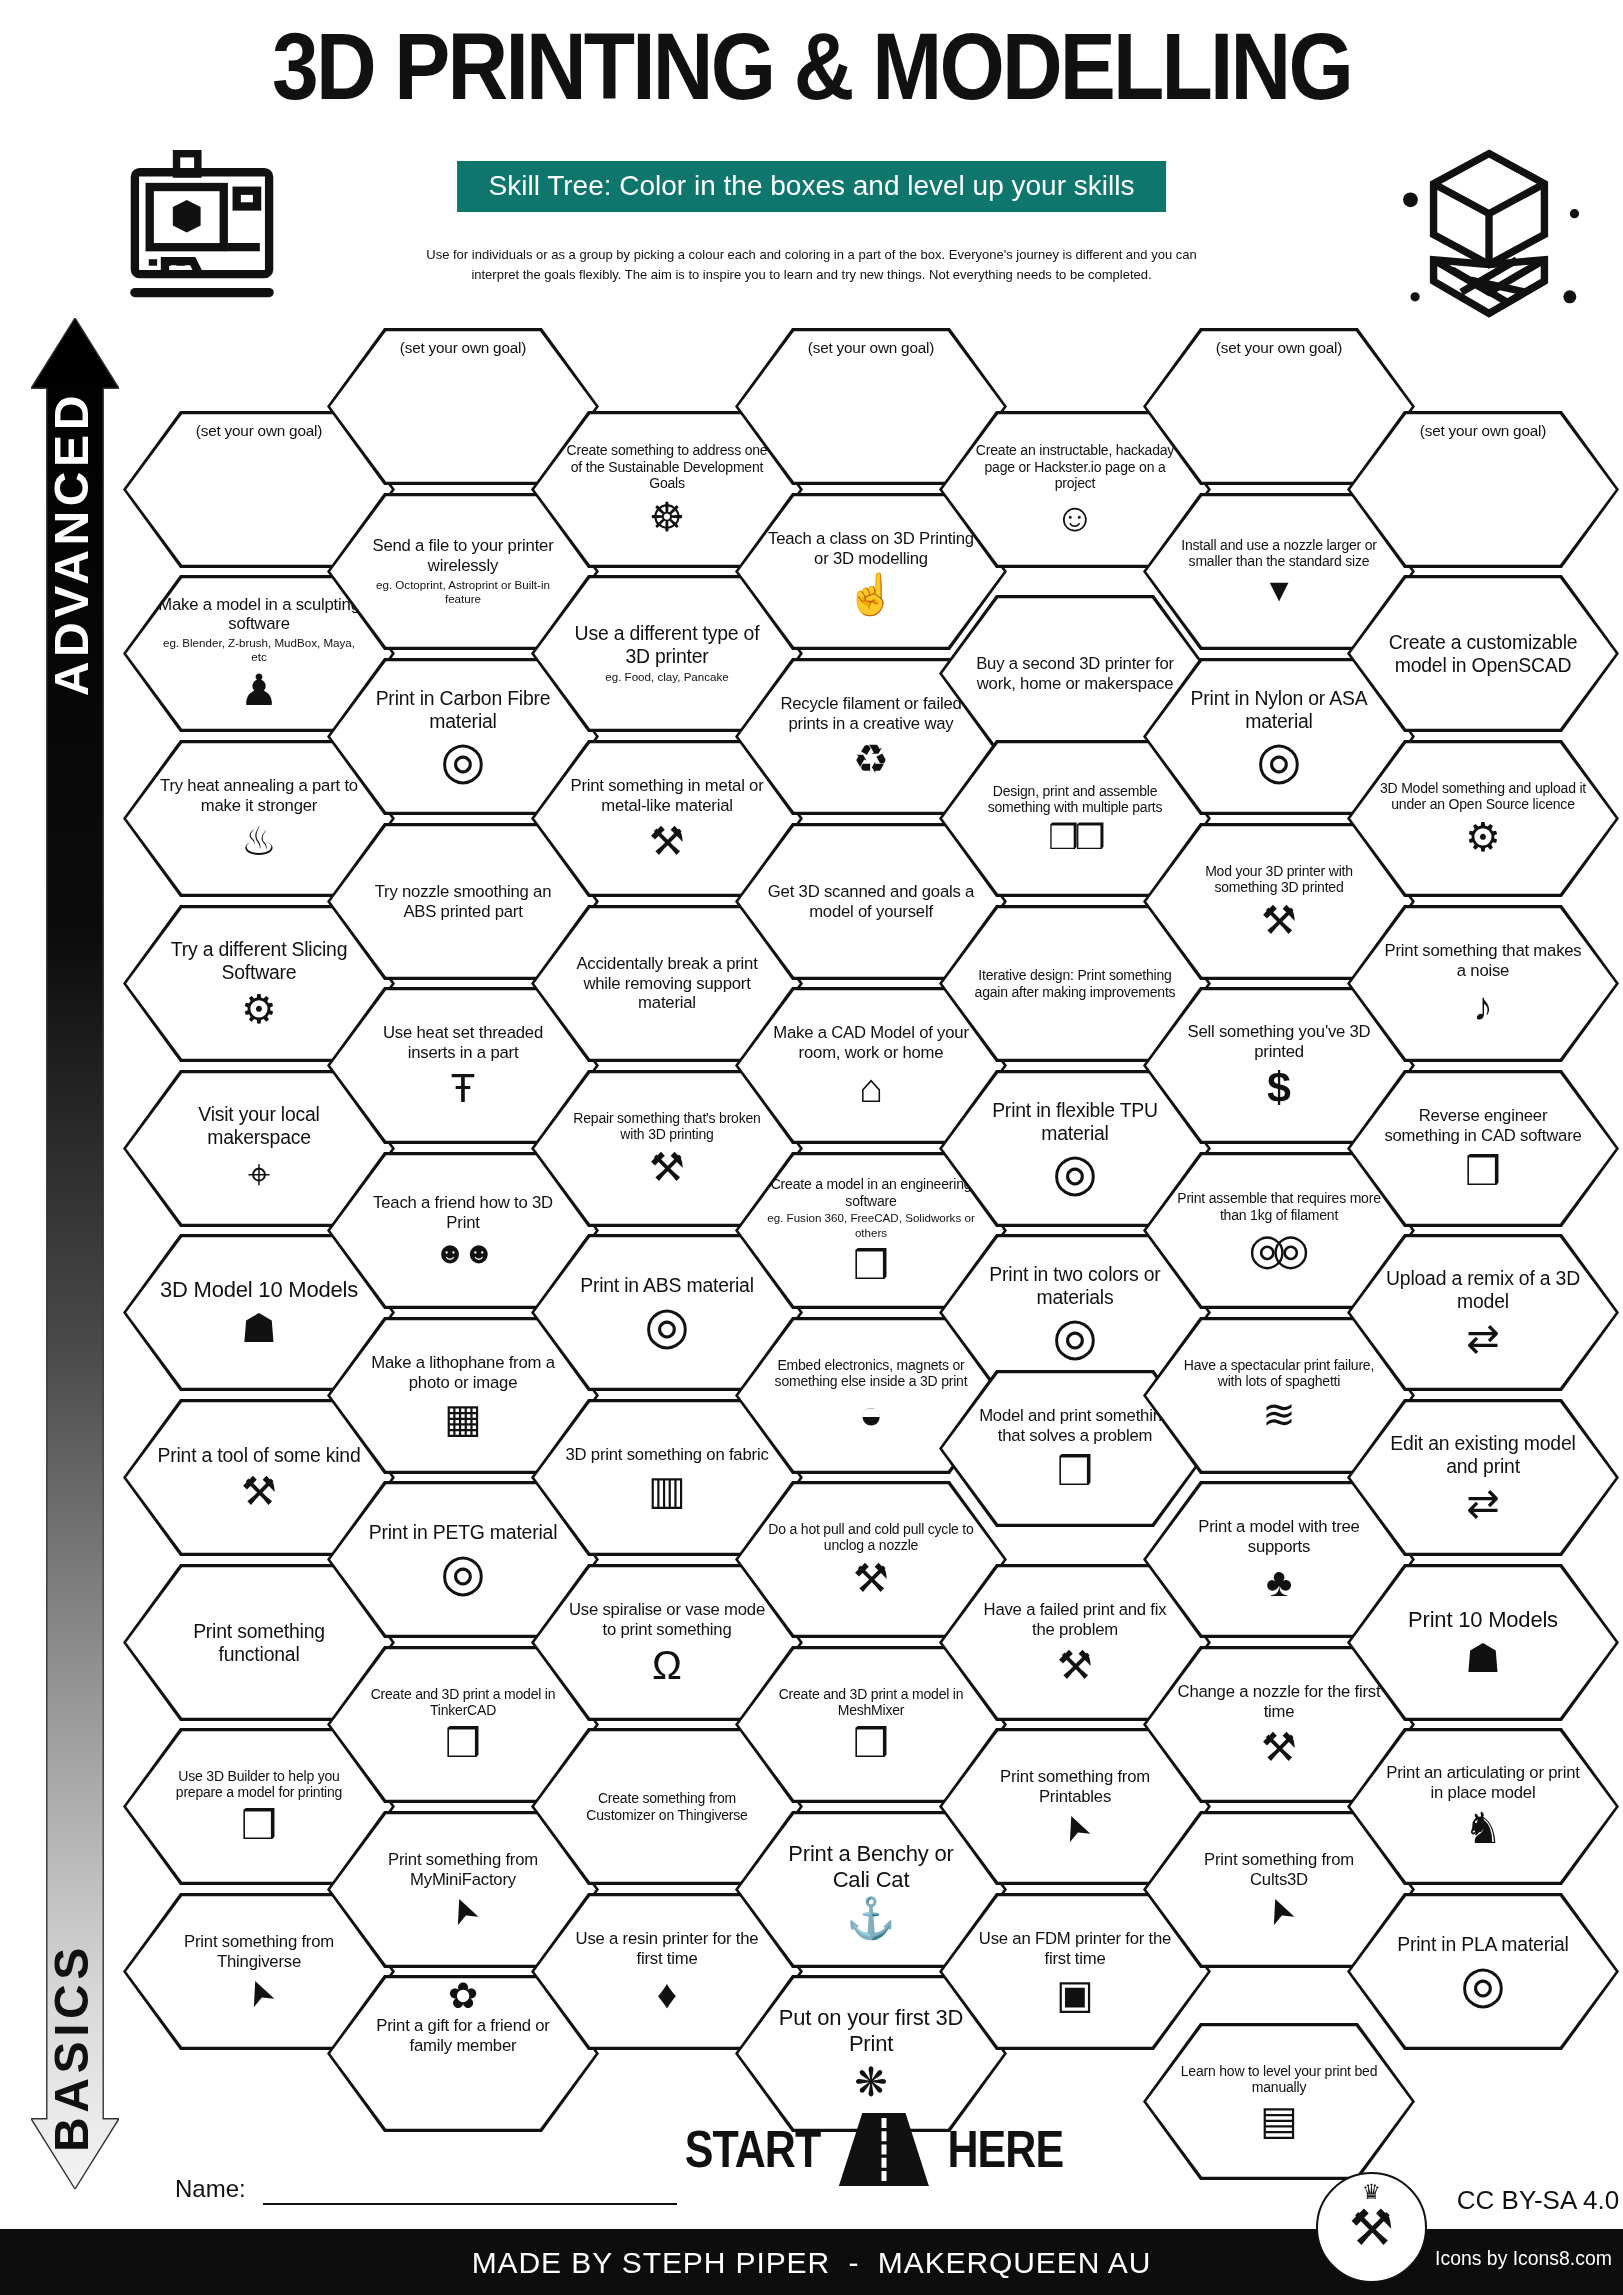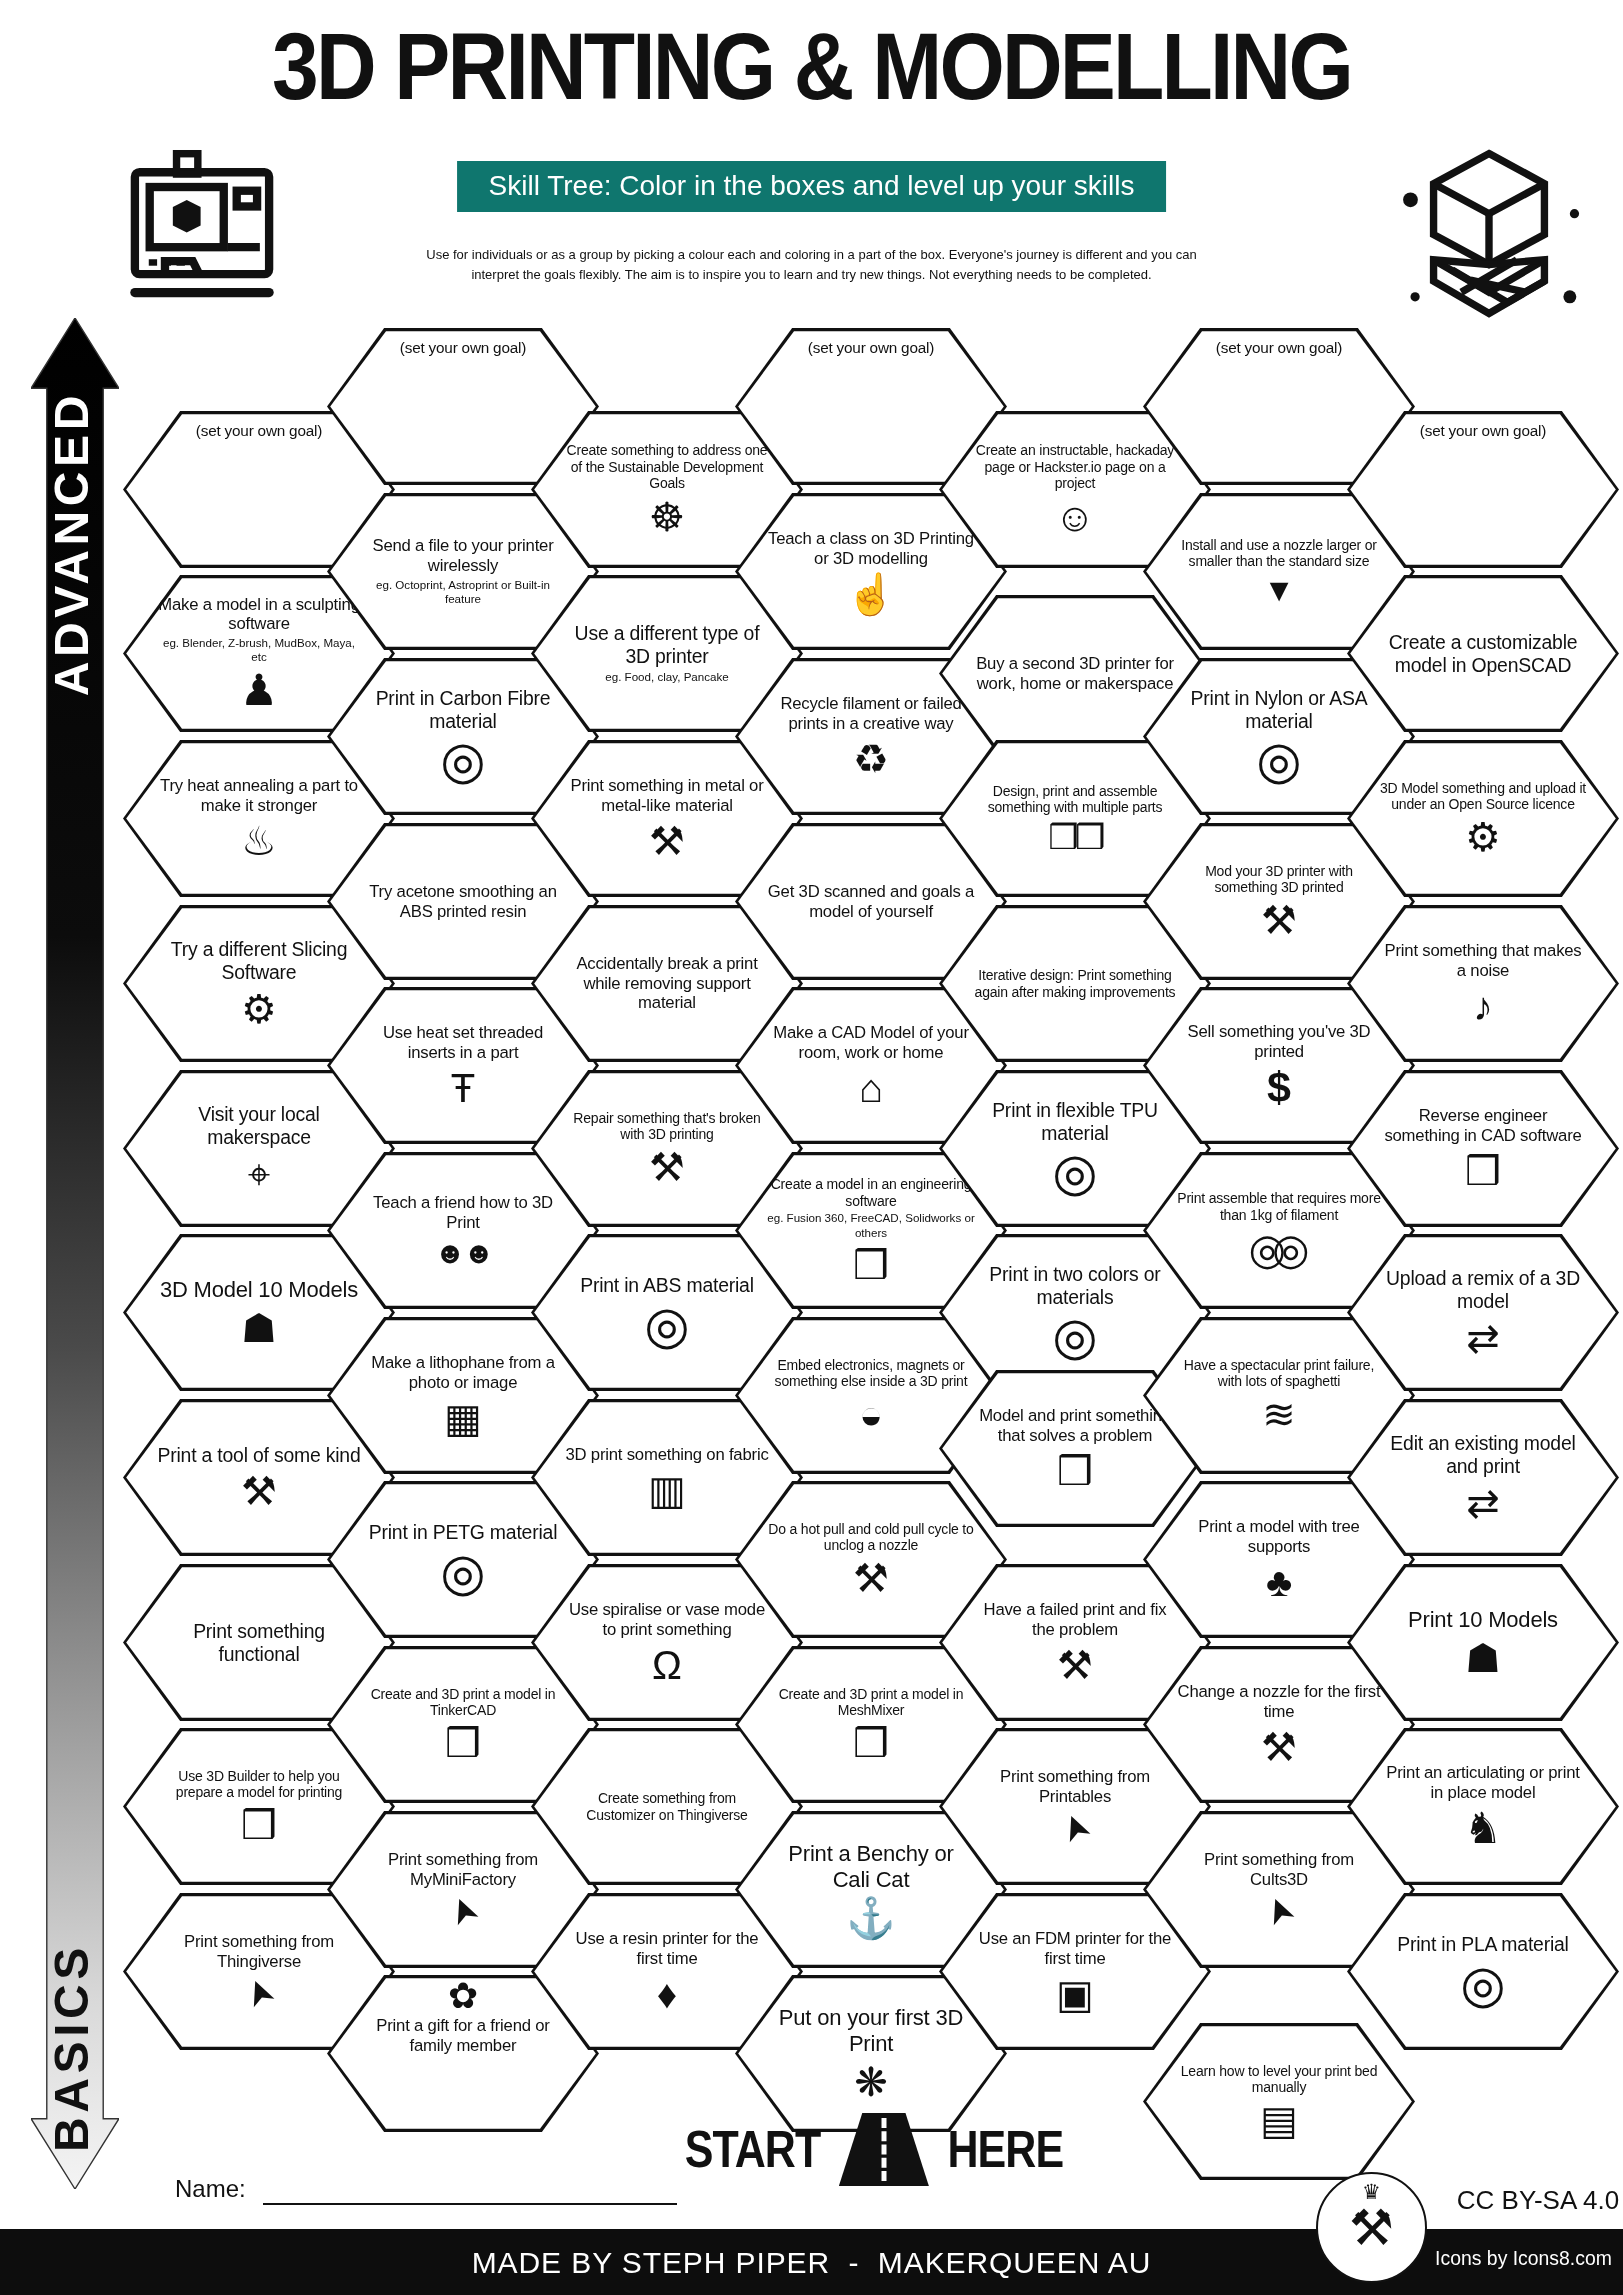--- a/index.html
+++ b/index.html
@@ -231,21 +231,21 @@
       <div class="hex size-lg" style="left: 327px; top: 658px;">
         <div class="hex-fill"></div>
         <div class="hex-content">
           <div class="hex-text">Print in Carbon Fibre material</div>
           <div class="hex-icon icon-filament-spool">◎</div>
         </div>
       </div>
       <div class="hex size-md" style="left: 327px; top: 823px;">
         <div class="hex-fill"></div>
         <div class="hex-content">
-          <div class="hex-text">Try acetone smoothing an ABS printed resin</div>
+          <div class="hex-text">Try nozzle smoothing an ABS printed part</div>
         </div>
       </div>
       <div class="hex size-md" style="left: 327px; top: 987px;">
         <div class="hex-fill"></div>
         <div class="hex-content">
           <div class="hex-text">Use heat set threaded inserts in a part</div>
           <div class="hex-icon icon-threaded-insert">Ŧ</div>
         </div>
       </div>
       <div class="hex size-md" style="left: 327px; top: 1152px;">

